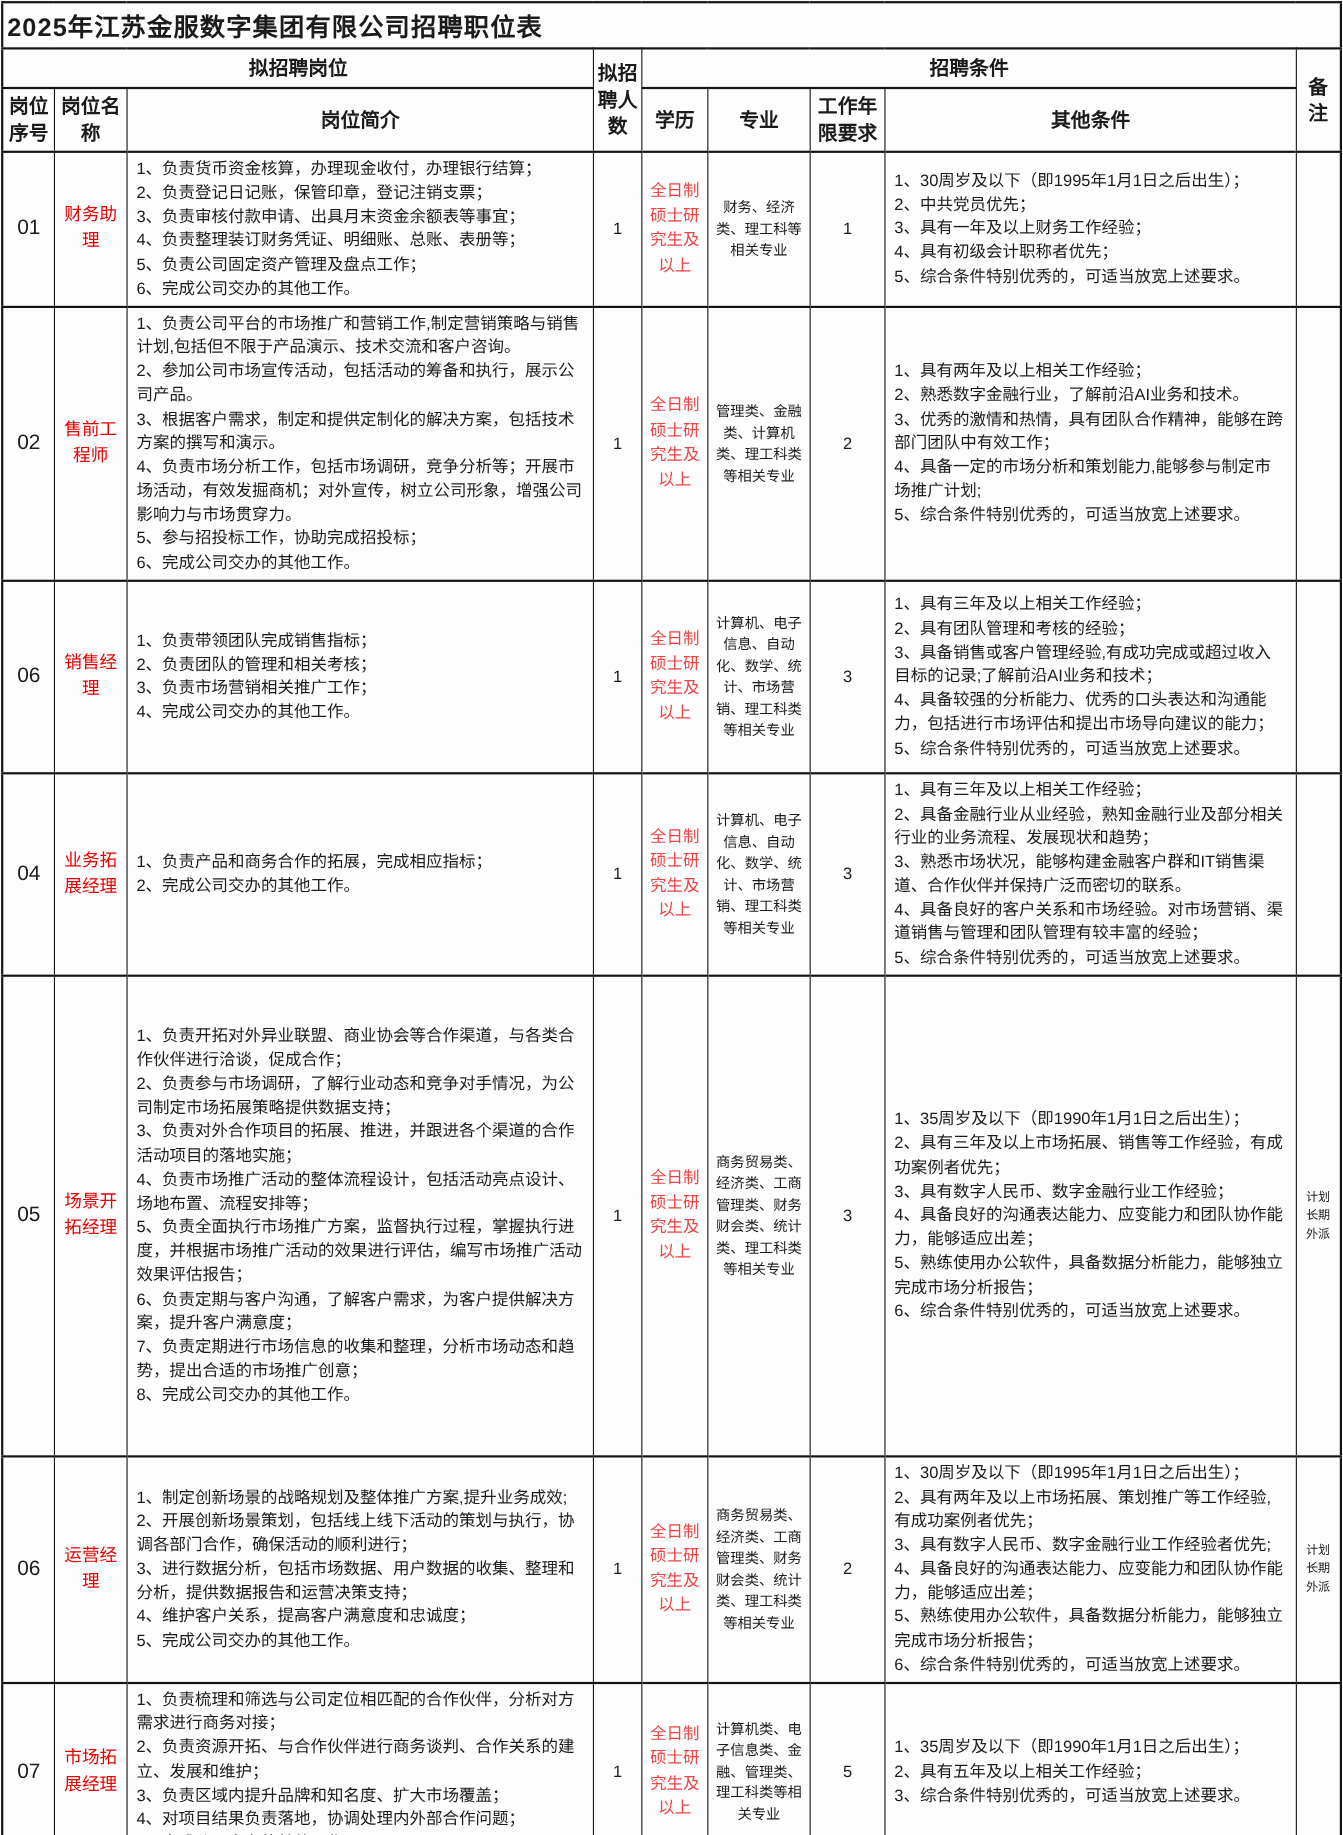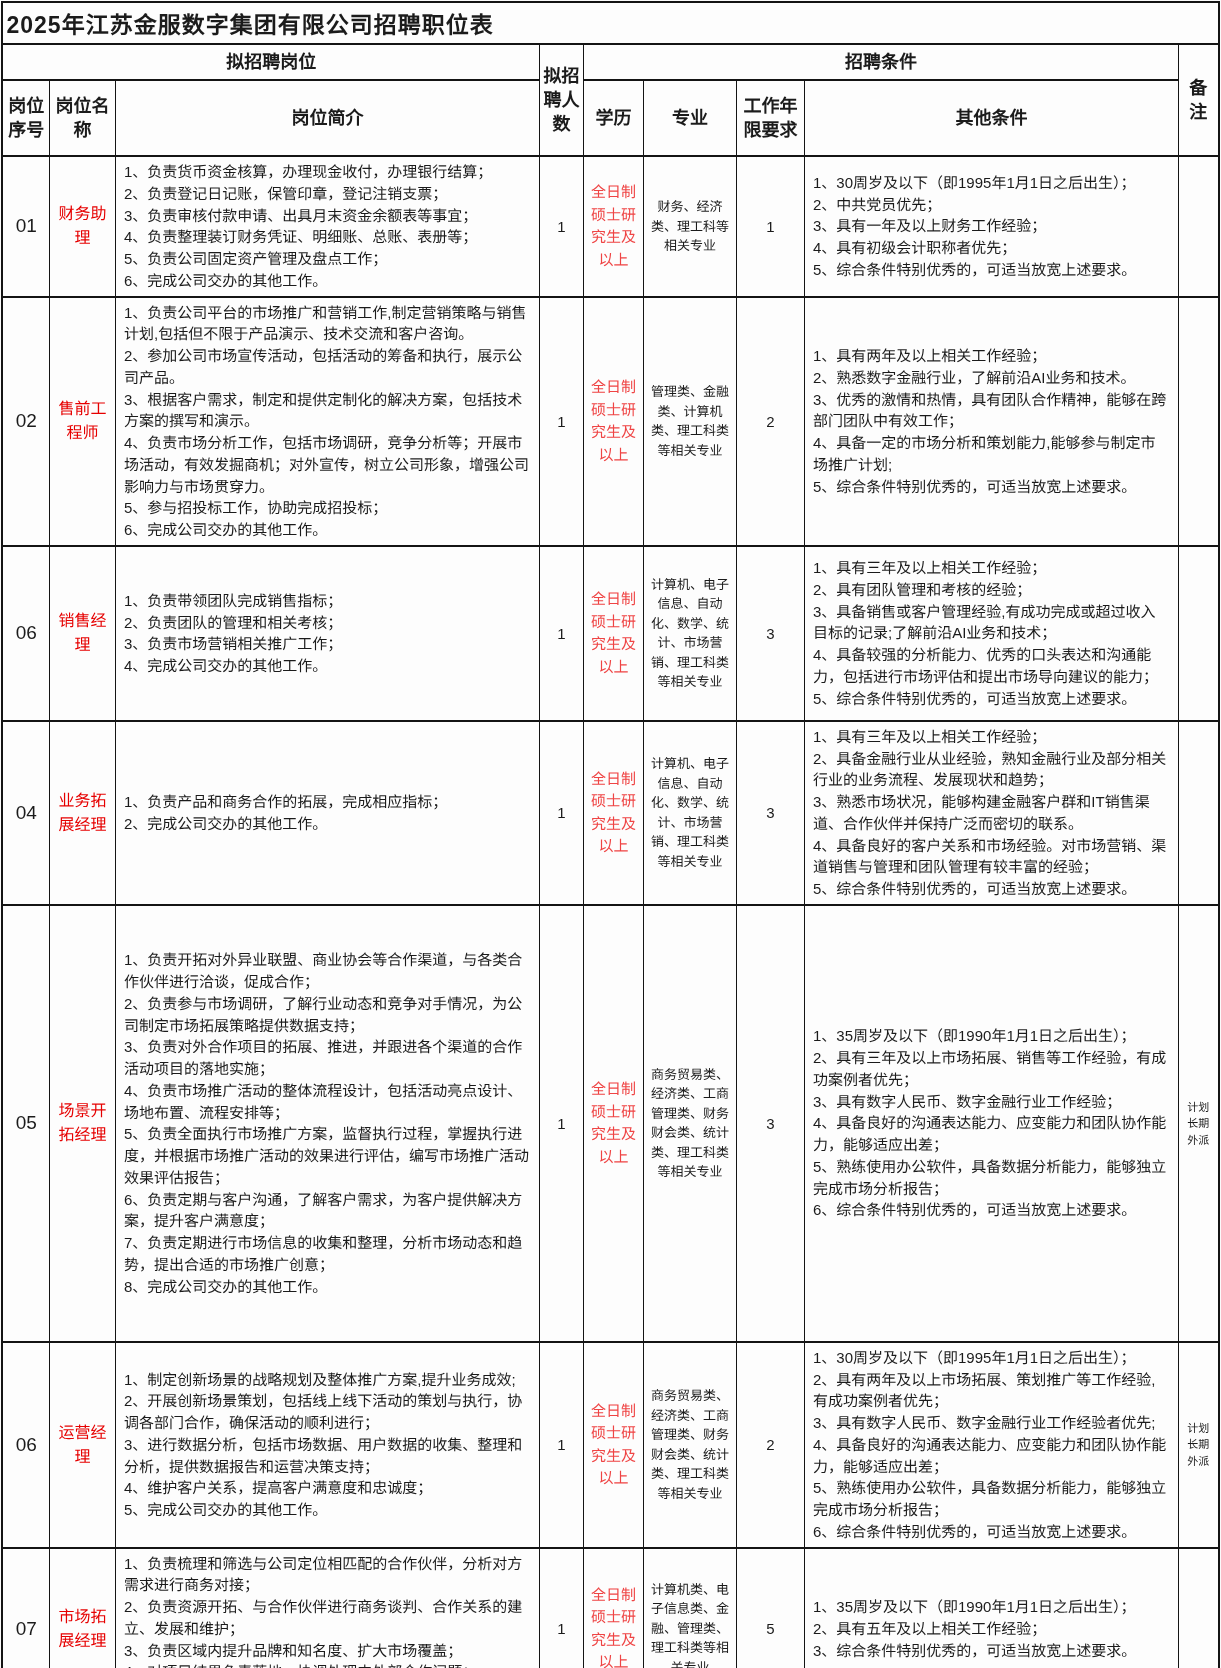--- a/index.html
+++ b/index.html
@@ -42,21 +42,21 @@
       <tr style="height:36px">
     <td class="title-cell" colspan="9">2025年江苏金服数字集团有限公司招聘职位表</td>
   </tr>
 
   <tr style="height:36px">
     <td class="hdr" colspan="3">拟招聘岗位</td>
     <td class="hdr" rowspan="2">拟招聘人数</td>
     <td class="hdr" colspan="4">招聘条件</td>
     <td class="hdr" rowspan="2">备注</td>
   </tr>
-  <tr style="height:76px">
+  <tr style="height:58px">
     <td class="hdr">岗位序号</td>
     <td class="hdr">岗位名称</td>
     <td class="hdr">岗位简介</td>
     <td class="hdr">学历</td>
     <td class="hdr">专业</td>
     <td class="hdr">工作年限要求</td>
     <td class="hdr">其他条件</td>
   </tr>
 
   <tr style="height:133px">

